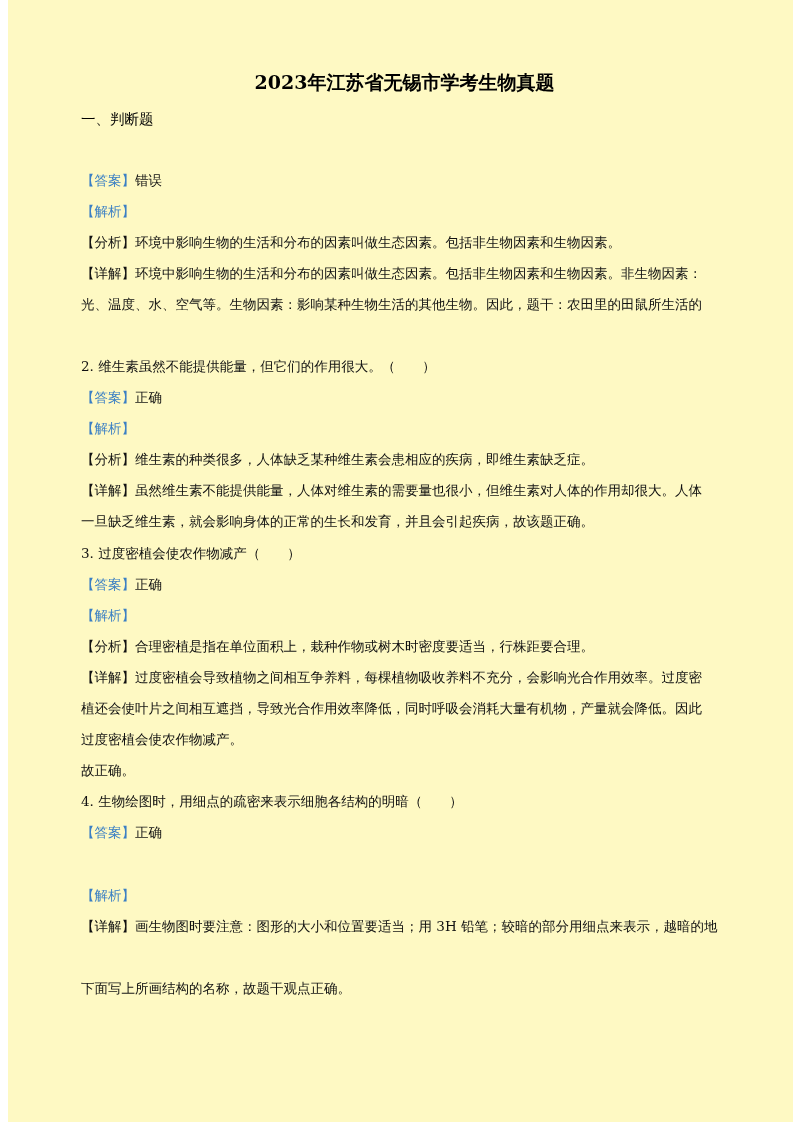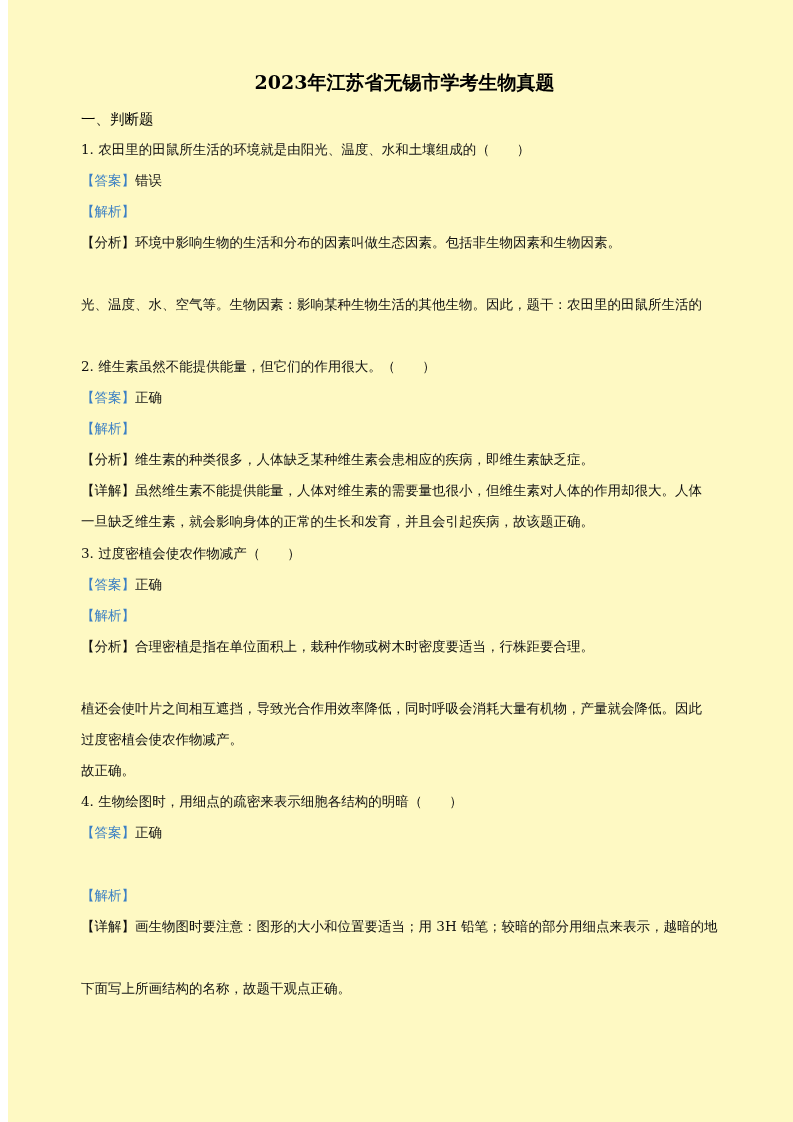--- a/index.html
+++ b/index.html
@@ -13,37 +13,38 @@
     font-size: 13.5px; color: #111; white-space: nowrap; }
   .lbl-blue { color: #3a7fc4; }
 </style>
 </head>
 <body>
 
 <div class="page">
   <div class="title">2023年江苏省无锡市学考生物真题</div>
   <div class="section">一、判断题</div>
 
-  <div class="line" style="top:141px">1. 农田里的田鼠所生活的环境就是由阳光、温度、水和土壤组成的（　　）</div>
   <div class="line" style="top:172px"><span class="lbl-blue">【答案】</span><span>错误</span></div>
   <div class="line lbl-blue" style="top:203px">【解析】</div>
   <div class="line" style="top:234px"><span>【分析】</span><span>环境中影响生物的生活和分布的因素叫做生态因素。包括非生物因素和生物因素。</span></div>
+  <div class="line" style="top:265px"><span>【详解】</span><span>环境中影响生物的生活和分布的因素叫做生态因素。包括非生物因素和生物因素。非生物因素：</span></div>
   <div class="line" style="top:296px">光、温度、水、空气等。生物因素：影响某种生物生活的其他生物。因此，题干：农田里的田鼠所生活的</div>
 
   <div class="line" style="top:358px">2. 维生素虽然不能提供能量，但它们的作用很大。（　　）</div>
   <div class="line" style="top:389px"><span class="lbl-blue">【答案】</span><span>正确</span></div>
   <div class="line lbl-blue" style="top:420px">【解析】</div>
   <div class="line" style="top:451px"><span>【分析】</span><span>维生素的种类很多，人体缺乏某种维生素会患相应的疾病，即维生素缺乏症。</span></div>
   <div class="line" style="top:482px"><span>【详解】</span><span>虽然维生素不能提供能量，人体对维生素的需要量也很小，但维生素对人体的作用却很大。人体</span></div>
   <div class="line" style="top:513px">一旦缺乏维生素，就会影响身体的正常的生长和发育，并且会引起疾病，故该题正确。</div>
 
   <div class="line" style="top:545px">3. 过度密植会使农作物减产（　　）</div>
   <div class="line" style="top:576px"><span class="lbl-blue">【答案】</span><span>正确</span></div>
   <div class="line lbl-blue" style="top:607px">【解析】</div>
   <div class="line" style="top:638px"><span>【分析】</span><span>合理密植是指在单位面积上，栽种作物或树木时密度要适当，行株距要合理。</span></div>
+  <div class="line" style="top:669px"><span>【详解】</span><span>过度密植会导致植物之间相互争养料，每棵植物吸收养料不充分，会影响光合作用效率。过度密</span></div>
   <div class="line" style="top:700px">植还会使叶片之间相互遮挡，导致光合作用效率降低，同时呼吸会消耗大量有机物，产量就会降低。因此</div>
   <div class="line" style="top:731px">过度密植会使农作物减产。</div>
   <div class="line" style="top:762px">故正确。</div>
 
   <div class="line" style="top:793px">4. 生物绘图时，用细点的疏密来表示细胞各结构的明暗（　　）</div>
   <div class="line" style="top:824px"><span class="lbl-blue">【答案】</span><span>正确</span></div>
   <div class="line lbl-blue" style="top:887px">【解析】</div>
   <div class="line" style="top:918px"><span>【详解】</span><span>画生物图时要注意：图形的大小和位置要适当；用 3H 铅笔；较暗的部分用细点来表示，越暗的地</span></div>
   <div class="line" style="top:980px">下面写上所画结构的名称，故题干观点正确。</div>
 </div>

